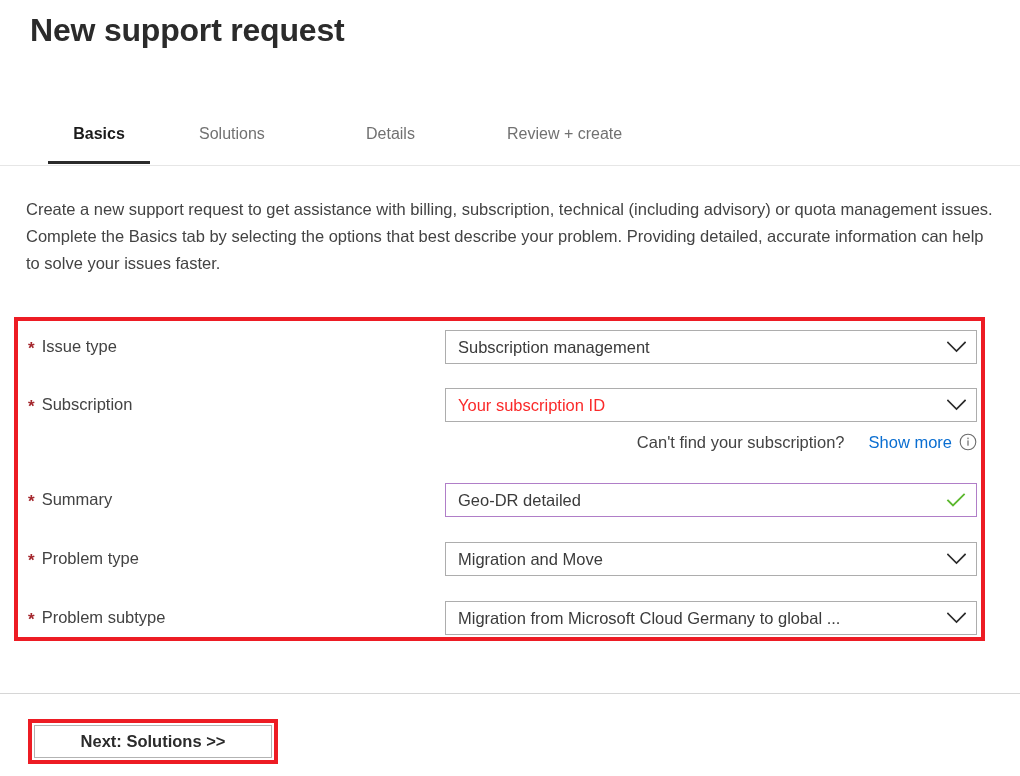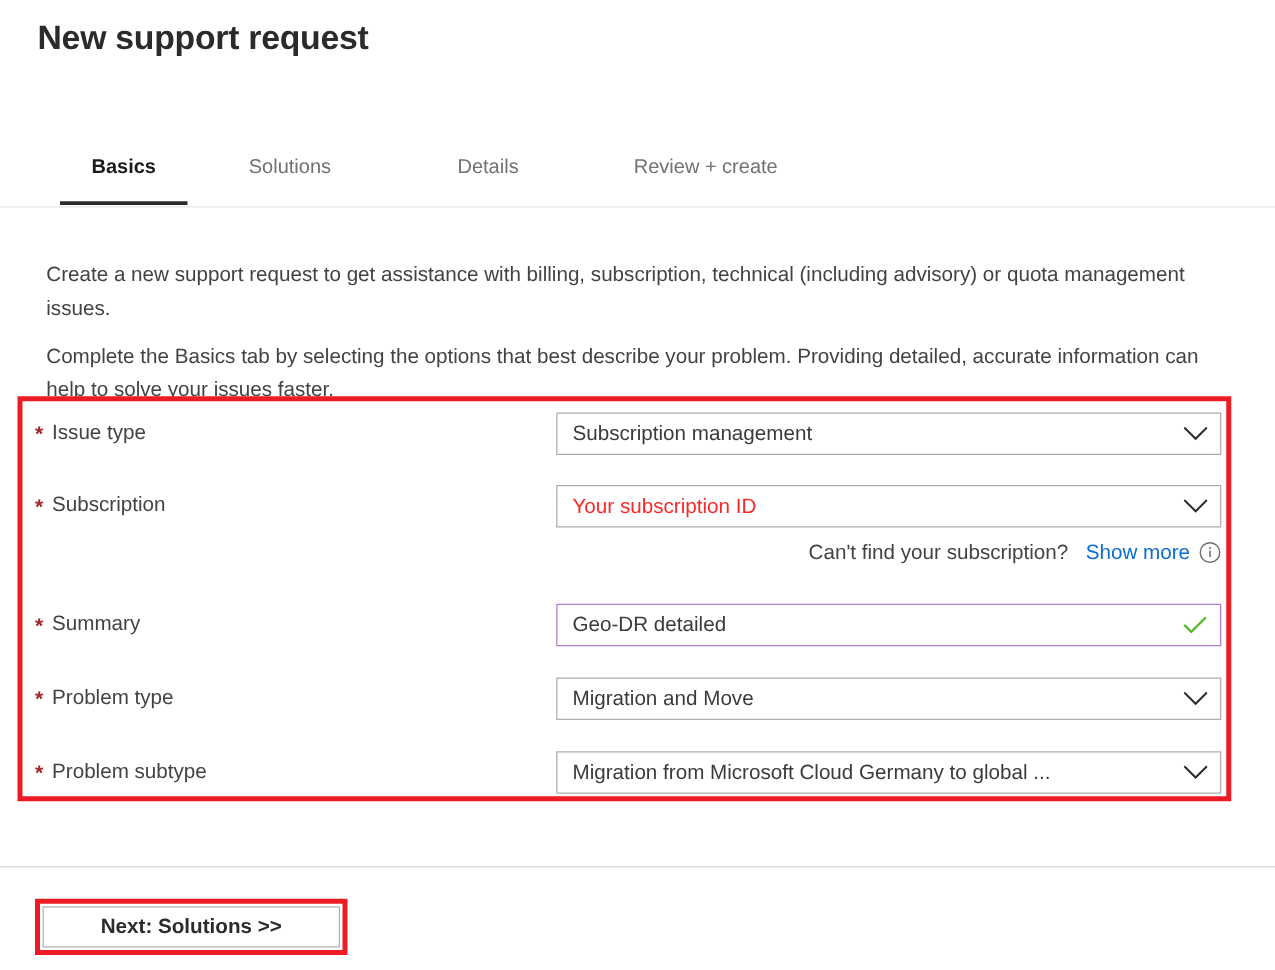--- a/index.html
+++ b/index.html
@@ -15,21 +15,21 @@
     font-family: "Liberation Sans", sans-serif;
     color: #323130;
     -webkit-font-smoothing: antialiased;
   }
 
   
   .page-title {
     position: absolute;
     left: 30px;
     top: 10px;
-    font-size: 27px;
+    font-size: 32px;
     font-weight: 600;
     letter-spacing: -0.2px;
     color: #2b2b2b;
     line-height: 40px;
     white-space: nowrap;
   }
 
   
   .tabstrip {
     position: absolute;
@@ -72,21 +72,21 @@
   
   .intro {
     position: absolute;
     left: 26px;
     top: 196px;
     width: 972px;
     font-size: 16.5px;
     line-height: 27px;
     color: #434343;
   }
-  .intro p { margin: 11px; }
+  .intro p { margin: 0; }
 
   
   .annot-box {
     position: absolute;
     left: 14px;
     top: 317px;
     width: 971px;
     height: 324px;
     border: 4px solid #ed1c24;
     box-sizing: border-box;
@@ -173,21 +173,21 @@
     display: flex;
     align-items: center;
     justify-content: flex-end;
     font-size: 16.5px;
     color: #434343;
     white-space: nowrap;
   }
   .helper-row .link {
     color: #0a6ed1;
     cursor: pointer;
-    margin-left: 14px;
+    margin-left: 24px;
   }
   .info-icon {
     display: inline-flex;
     align-items: center;
     justify-content: center;
     width: 18px;
     height: 18px;
     margin-left: 7px;
     cursor: pointer;
   }

